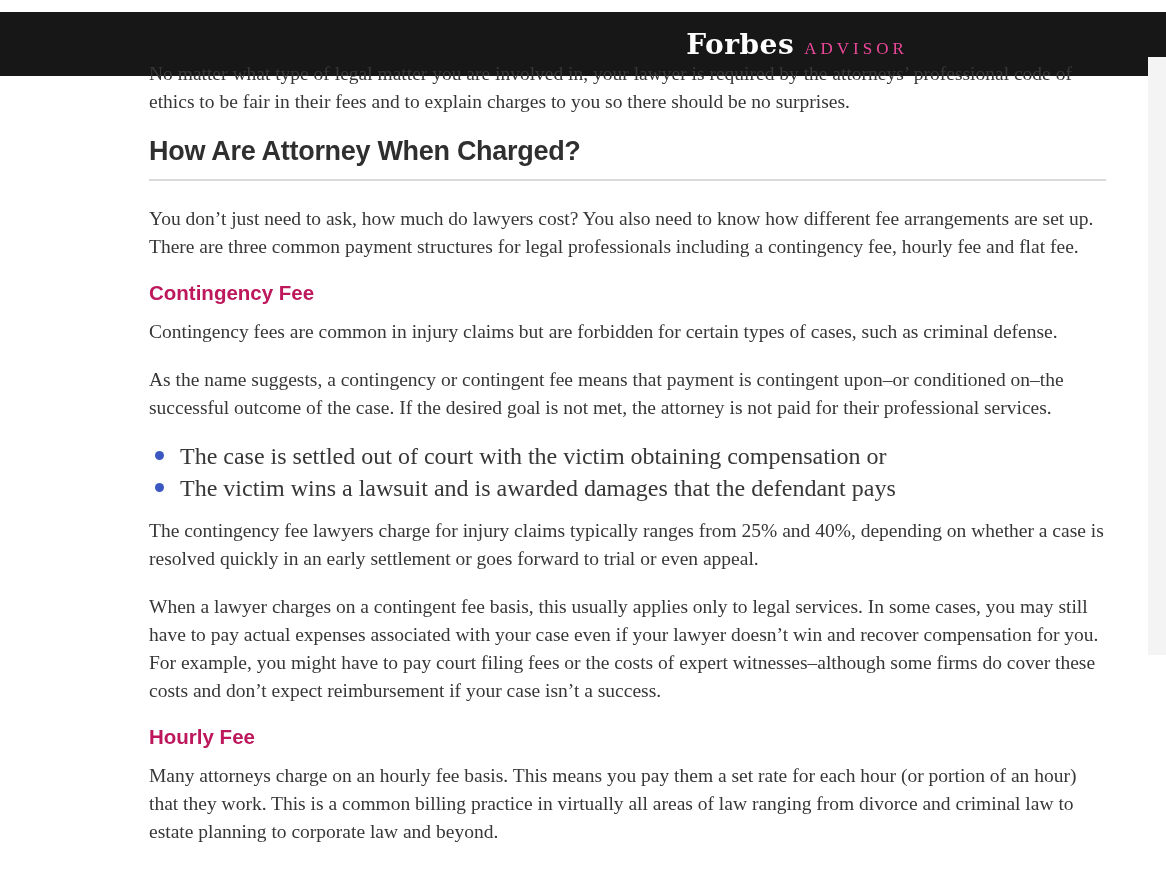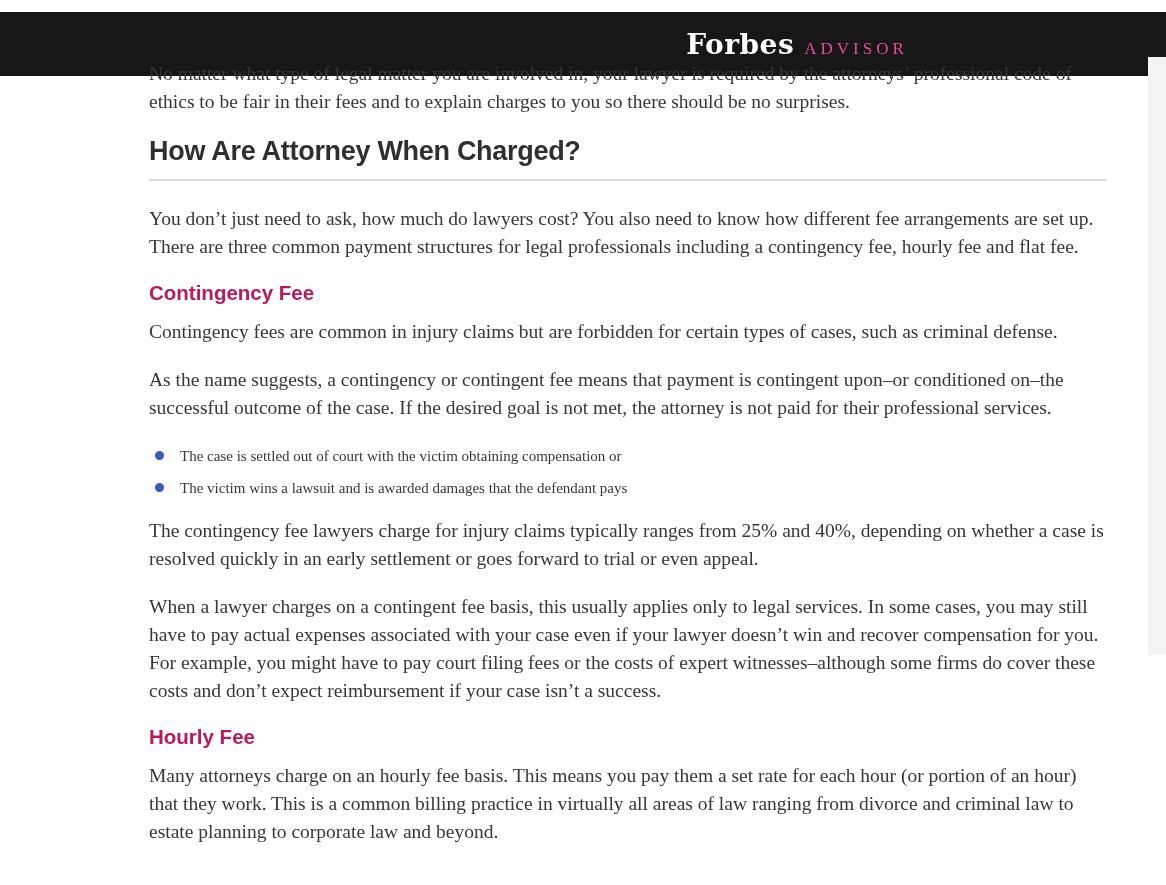--- a/index.html
+++ b/index.html
@@ -60,21 +60,21 @@
     font-size:20.5px; font-weight:700; color:#be185d;
     margin:16px 0 13px 0;
   }
   ul.bullet-list {
     list-style:none;
     margin:-2px 0 13px 0;
   }
   ul.bullet-list li {
     position:relative;
     padding-left:31px;
-    font-size:15px; line-height:32px;
+    font-size:24px; line-height:32px;
   }
   ul.bullet-list li::before {
     content:"";
     position:absolute; left:6px; top:11px;
     width:9px; height:9px; border-radius:50%;
     background:var(--accent, #3a57c2);
   }
 </style>
 </head>
 <body>

